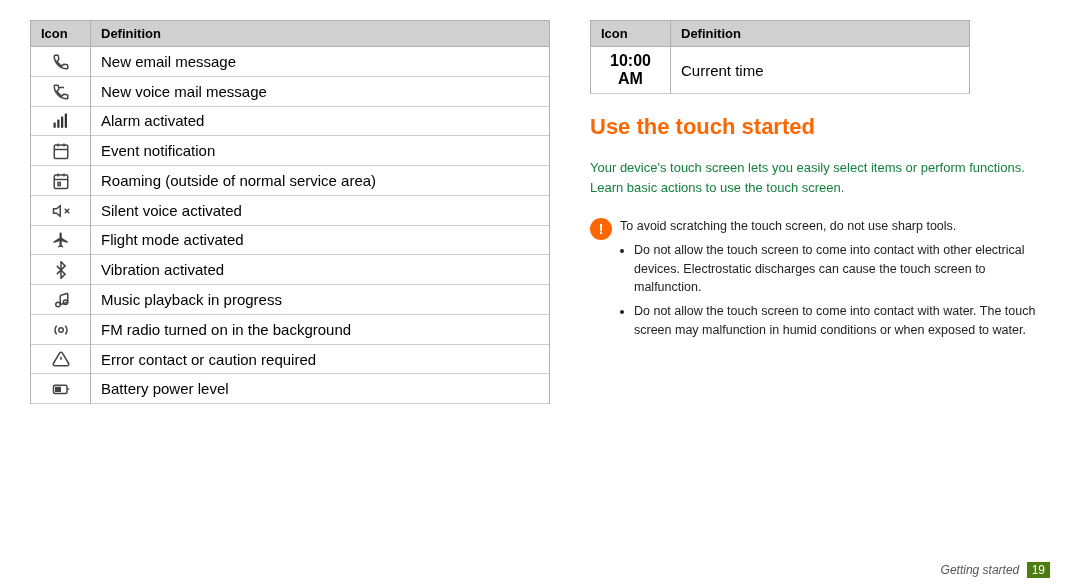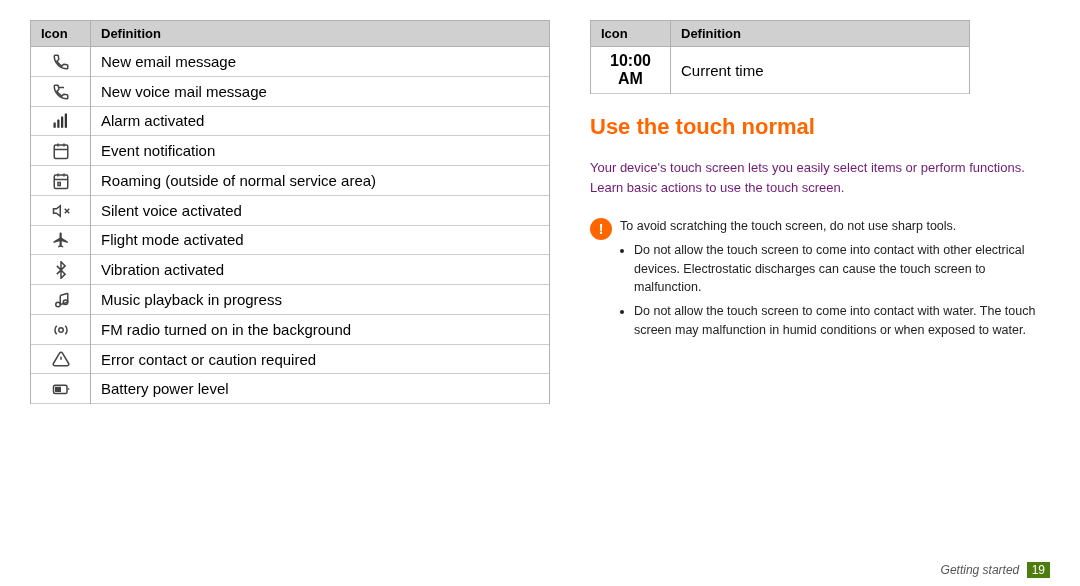--- a/index.html
+++ b/index.html
@@ -78,21 +78,21 @@
       font-size: 22px;
       font-weight: bold;
       color: #ff6600;
       margin-top: 10px;
       margin-bottom: 8px;
     }
     .body-text {
       font-size: 13px;
       line-height: 1.5;
       margin-bottom: 10px;
-      color: #701a75;
+      color: #15803d;
     }
     
     .note-box {
       display: flex;
       flex-direction: row;
       gap: 8px;
       font-size: 12.5px;
       line-height: 1.5;
       color: #222;
     }
@@ -269,21 +269,21 @@
         </tr>
       </thead>
       <tbody>
         <tr>
           <td class="icon-cell">10:00 AM</td>
           <td class="def-cell">Current time</td>
         </tr>
       </tbody>
     </table>
 
-    <div class="section-title">Use the touch normal</div>
+    <div class="section-title">Use the touch started</div>
 
     <div class="body-text">Your device's touch screen lets you easily select items or perform functions. Learn basic actions to use the touch screen.</div>
 
     <div class="note-box">
       <div class="note-icon">!</div>
       <div class="note-content">
         <ul id="notes-list">
         <li>To avoid scratching the touch screen, do not use sharp tools.</li>
             <li>Do not allow the touch screen to come into contact with other electrical devices. Electrostatic discharges can cause the touch screen to malfunction.</li>
             <li>Do not allow the touch screen to come into contact with water. The touch screen may malfunction in humid conditions or when exposed to water.</li>

